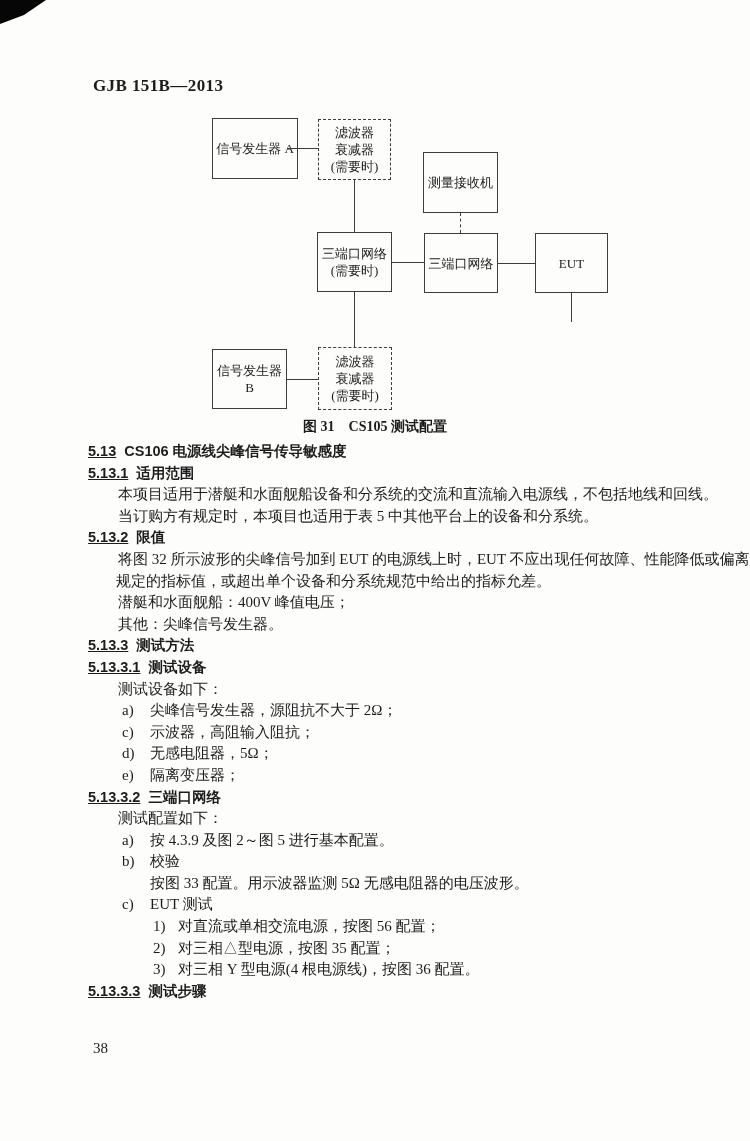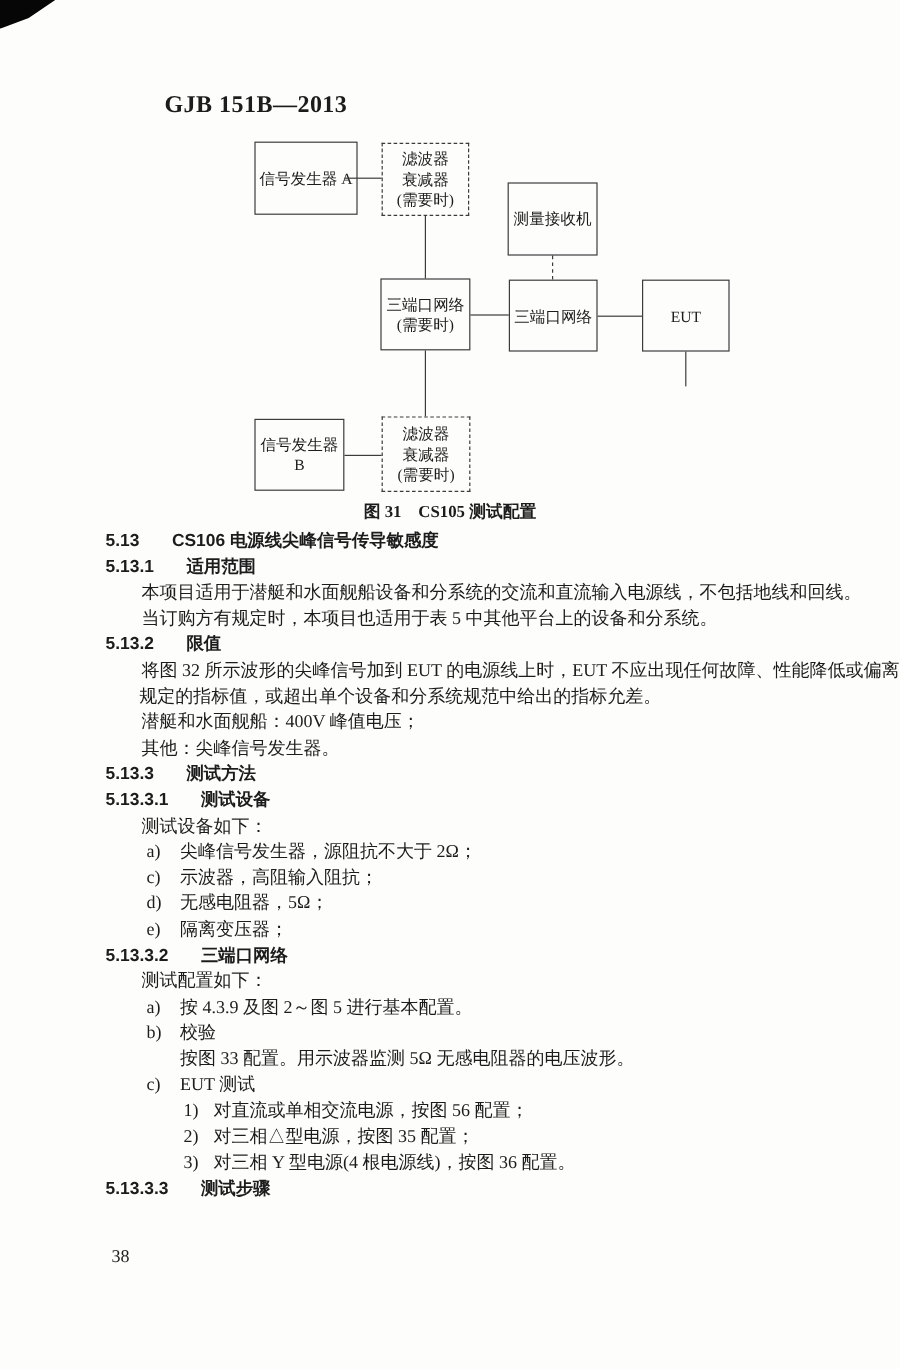--- a/index.html
+++ b/index.html
@@ -9,42 +9,42 @@
     background:#fdfdfc; color:#1c1c1c;
     font-family:"Liberation Serif", serif;
   }
   .corner-mark {
     position:absolute; left:0; top:0; width:46px; height:26px;
     background:#060606;
     clip-path:polygon(0 0, 100% 0, 52% 58%, 0 92%);
   }
   .doc-header {
     position:absolute; left:93px; top:76px;
-    font-weight:700; font-size:20px; letter-spacing:.4px;margin-left:44px;
+    font-weight:700; font-size:17px; letter-spacing:.4px;
   }
   
   .figure { position:absolute; left:0; top:115px; width:750px; height:330px; }
   .dbox {
     position:absolute; border:1px solid #3c3c3c; background:#fdfdfc;
     display:flex; align-items:center; justify-content:center;
     text-align:center; font-size:13px; line-height:17px; white-space:pre-line;
   }
   .dbox.dashed { border-style:dashed; }
   .conn { position:absolute; background:#3c3c3c; }
   .conn.vdash { background:none; border-left:1px dashed #3c3c3c; width:0; }
   .fig-caption {
     position:absolute; left:0; top:303px; width:100%;
     text-align:center; font-weight:700; font-size:14px;
     font-family:Liberation Serif, serif;
   }
   
   .content { position:absolute; left:88px; top:441px; width:625px; font-size:15px; }
   .ln { height:21.6px; line-height:21.6px; white-space:nowrap; }
   .ln.h { font-family:"Liberation Sans", sans-serif; font-weight:700; font-size:14.5px; }
-  .ln.h .m { margin-right:27px; }
+  .ln.h .m { margin-right:8px;text-decoration:underline; }
   .ln.p  { padding-left:30px; }
   .ln.pc { padding-left:0;margin-left:28px; }
   .ln.la { padding-left:34px; }
   .ln.la .m { display:inline-block; width:28px; }
   .ln.lc { padding-left:62px; }
   .ln.lb { padding-left:65px; }
   .ln.lb .m { display:inline-block; width:25px; }
   .page-num { position:absolute; left:93px; top:1040px; font-size:15px; }
 </style>
 </head>

